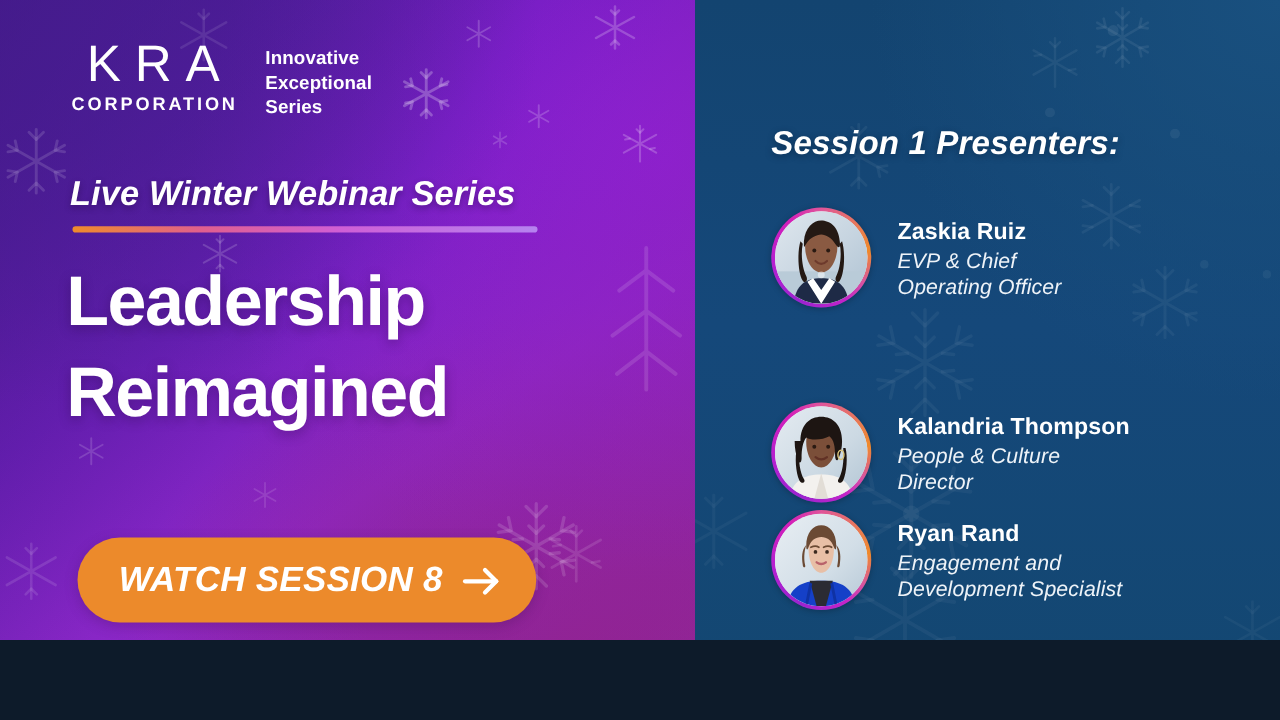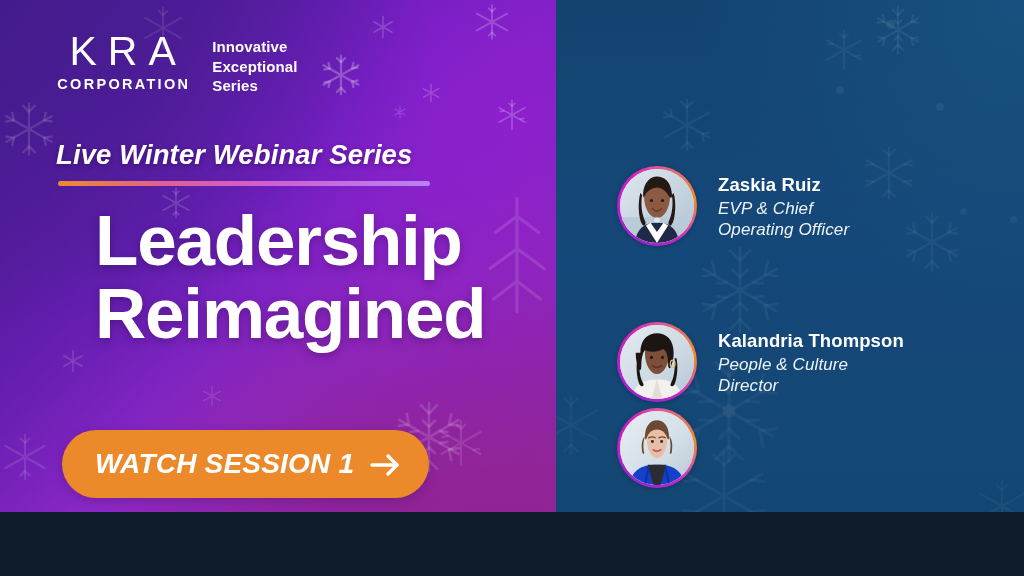--- a/index.html
+++ b/index.html
@@ -58,23 +58,22 @@
     position:absolute;left:56px;top:139px;color:#fff;
     font-size:27.5px;font-style:italic;font-weight:700;letter-spacing:.1px;
     text-shadow:0 2px 5px rgba(40,10,70,.45);
   }
   .rule{
     position:absolute;left:58px;top:181px;width:372px;height:5px;border-radius:3px;
     background:linear-gradient(90deg,#ef8b2b 0%,#e05f8f 28%,#cf5fd6 58%,#b583f0 100%);
   }
   .headline{
     position:absolute;left:53px;top:204px;width:470px;color:#fff;
-    font-size:71px;line-height:73px;font-weight:700;letter-spacing:-1.2px;
+    font-size:56px;line-height:73px;font-weight:700;letter-spacing:-1.2px;
     text-shadow:0 3px 9px rgba(45,10,75,.38);
-    margin-left:42px;
   }
   .headline span{display:block;}
 
   
   .cta{
     position:absolute;left:62px;top:430px;height:68px;padding:0 29px 0 33px;
     display:flex;align-items:center;gap:16px;border:0;cursor:pointer;
     background:#ec8a2b;border-radius:40px;color:#fff;
     font-family:inherit;font-size:28px;font-style:italic;font-weight:700;
     letter-spacing:.2px;box-shadow:0 3px 10px rgba(60,15,80,.28);
@@ -199,21 +198,21 @@
     </div>
 
     <div class="kicker">Live Winter Webinar Series</div>
     <div class="rule"></div>
     <div class="headline">
       <span>Leadership</span>
       <span>Reimagined</span>
     </div>
 
     <button class="cta">
-      <span>WATCH SESSION 1</span>
+      <span>WATCH SESSION 8</span>
       <span class="arrow">
         <svg width="30" height="26" viewBox="0 0 30 26" fill="none" stroke="#ffffff" stroke-width="3.4" stroke-linecap="round" stroke-linejoin="round">
           <path d="M2 13h25"></path>
             <path d="M18 4l9 9-9 9"></path>
         </svg>
       </span>
     </button>
   </div>
 
   <div class="right-panel">
@@ -279,20 +278,21 @@
           <circle cx="5" cy="5" r="5" fill="#ffffff" fill-opacity=".06"></circle>
         </svg>
       <svg style="left:224px;top:523px;" width="6" height="6" viewBox="0 0 10 10">
           <circle cx="5" cy="5" r="5" fill="#ffffff" fill-opacity=".05"></circle>
         </svg>
       <svg style="left:454px;top:216px;" width="7" height="7" viewBox="0 0 10 10">
           <circle cx="5" cy="5" r="5" fill="#ffffff" fill-opacity=".05"></circle>
         </svg>
     </div>
 
+    <div class="presenters-title">Session 1 Presenters:</div>
 
     <div class="presenter p1">
       <div class="avatar">
         <div class="photo">
           <svg viewBox="0 0 80 80" preserveAspectRatio="xMidYMid slice">
             <defs>
               <linearGradient id="bg1" x1="0" y1="0" x2="1" y2="1">
                 <stop offset="0" stop-color="#dfe7ee"></stop>
                   <stop offset=".55" stop-color="#c6d4e0"></stop>
                   <stop offset="1" stop-color="#aec2d2"></stop>
@@ -375,16 +375,23 @@
             <path d="M27 28c0-12 6-18 13-18s13 6 13 18c0 3-1 4-2 1-2-6-6-9-11-9s-9 3-11 9c-1 3-2 2-2-1z" fill="#6b4a34"></path>
             <path d="M27 27c-2 6-2 13-1 17 1 3-2 3-2 0-1-6-1-13 3-17z" fill="#6b4a34"></path>
             <path d="M53 27c2 6 2 13 1 17-1 3 2 3 2 0 1-6 1-13-3-17z" fill="#6b4a34"></path>
             <circle cx="35" cy="33" r="1.6" fill="#3b2a20"></circle>
               <circle cx="45" cy="33" r="1.6" fill="#3b2a20"></circle>
             <path d="M31 29q4-2 7 0M42 29q4-2 7 0" stroke="#6b4a34" stroke-width="1.4" fill="none" stroke-linecap="round"></path>
             <path d="M36 42q4 3 8 0" stroke="#b9626a" stroke-width="2" fill="none" stroke-linecap="round"></path>
           </svg>
         </div>
       </div>
+      <div class="pinfo">
+        <div class="pname">Ryan Rand</div>
+        <div class="ptitle">
+          <span>Engagement and</span>
+          <span>Development Specialist</span>
+        </div>
+      </div>
     </div>
 
   </div>
 </div>
 
 </body></html>

